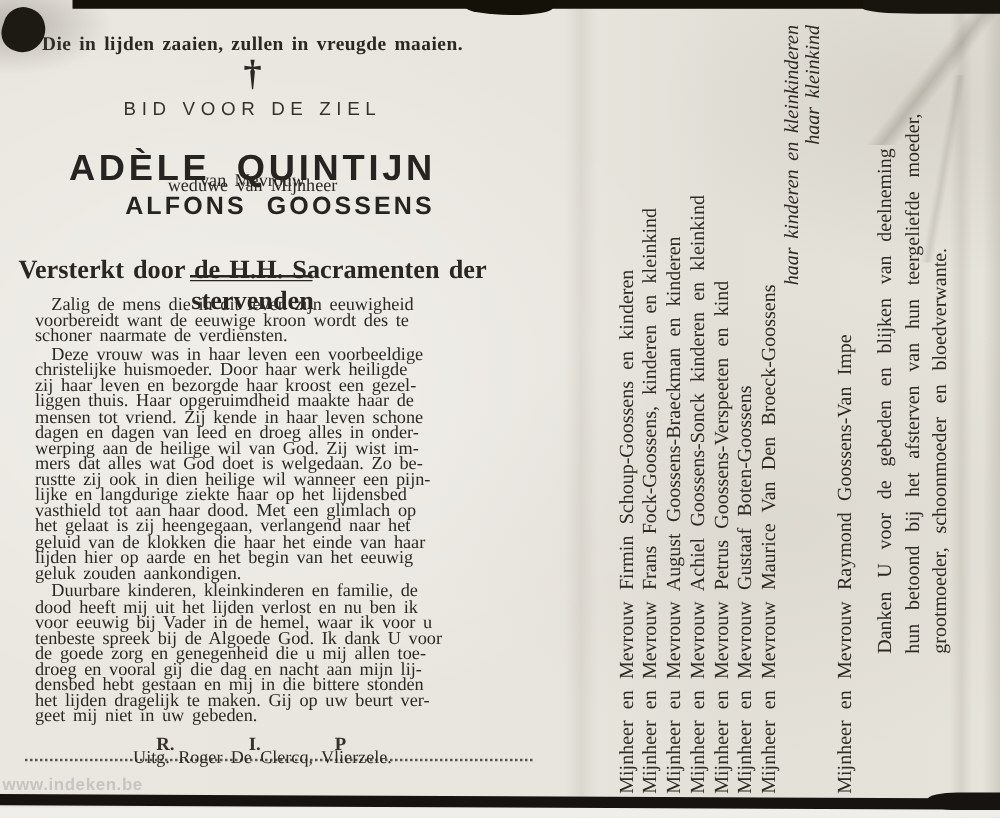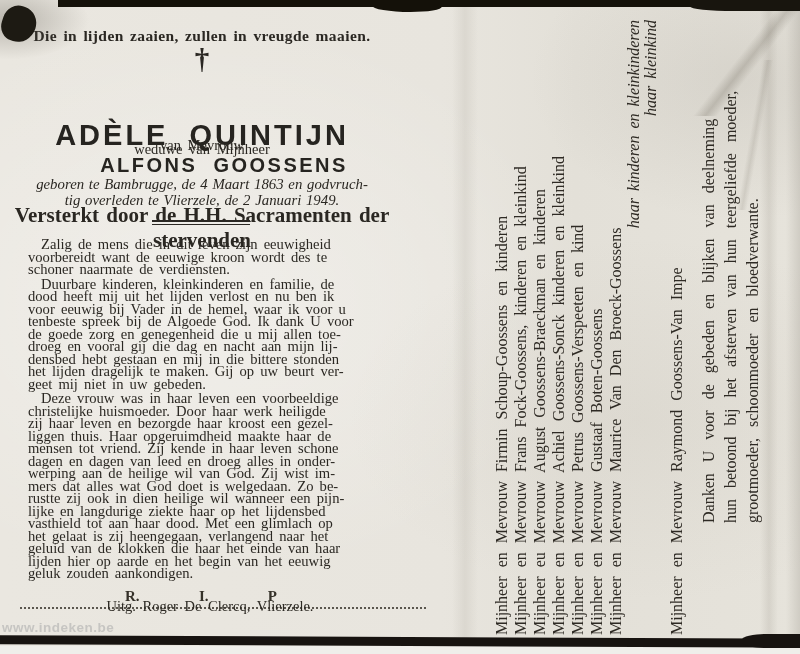--- a/index.html
+++ b/index.html
@@ -75,57 +75,56 @@
   <div class="top-band-right"></div>
   <div class="crease-v-mid"></div>
   <div class="crease-v-right"></div>
   <div class="crease-diag-tr"></div>
   <div class="crease-diag-tr2"></div>
   <div class="right-edge"></div>
 
   <div class="card-left">
     <div class="hdr epigraph">Die in lijden zaaien, zullen in vreugde maaien.</div>
     <div class="hdr cross">†</div>
+    <div class="hdr invocation">BID VOOR DE ZIEL</div>
     <div class="hdr of-mrs">van Mevrouw</div>
     <div class="hdr deceased">ADÈLE QUINTIJN</div>
     <div class="hdr widow-of">weduwe van Mijnheer</div>
     <div class="hdr husband">ALFONS GOOSSENS</div>
-    <div class="hdr vitals">geboren te Bambrugge, de 4 Maart 1863 en godvruch-
-tig overleden te Vlierzele, de 2 Januari 1949.</div>
     <div class="hdr sacraments">Versterkt door de H.H. Sacramenten der stervenden</div>
     <div class="double-rule"></div>
 
     <div class="body-text">
       <div class="para">Zalig de mens die in dit leven zijn eeuwigheid
 voorbereidt want de eeuwige kroon wordt des te
 schoner naarmate de verdiensten.</div>
-      <div class="para">Duurbare kinderen, kleinkinderen en familie, de
-dood heeft mij uit het lijden verlost en nu ben ik
-voor eeuwig bij Vader in de hemel, waar ik voor u
-tenbeste spreek bij de Algoede God. Ik dank U voor
-de goede zorg en genegenheid die u mij allen toe-
-droeg en vooral gij die dag en nacht aan mijn lij-
-densbed hebt gestaan en mij in die bittere stonden
-het lijden dragelijk te maken. Gij op uw beurt ver-
-geet mij niet in uw gebeden.</div>
       <div class="para">Deze vrouw was in haar leven een voorbeeldige
 christelijke huismoeder. Door haar werk heiligde
 zij haar leven en bezorgde haar kroost een gezel-
 liggen thuis. Haar opgeruimdheid maakte haar de
 mensen tot vriend. Zij kende in haar leven schone
 dagen en dagen van leed en droeg alles in onder-
 werping aan de heilige wil van God. Zij wist im-
 mers dat alles wat God doet is welgedaan. Zo be-
 rustte zij ook in dien heilige wil wanneer een pijn-
 lijke en langdurige ziekte haar op het lijdensbed
 vasthield tot aan haar dood. Met een glimlach op
 het gelaat is zij heengegaan, verlangend naar het
 geluid van de klokken die haar het einde van haar
 lijden hier op aarde en het begin van het eeuwig
 geluk zouden aankondigen.</div>
+      <div class="para">Duurbare kinderen, kleinkinderen en familie, de
+dood heeft mij uit het lijden verlost en nu ben ik
+voor eeuwig bij Vader in de hemel, waar ik voor u
+tenbeste spreek bij de Algoede God. Ik dank U voor
+de goede zorg en genegenheid die u mij allen toe-
+droeg en vooral gij die dag en nacht aan mijn lij-
+densbed hebt gestaan en mij in die bittere stonden
+het lijden dragelijk te maken. Gij op uw beurt ver-
+geet mij niet in uw gebeden.</div>
     </div>
 
     <div class="rip-row">
       <span>R.</span>
       <span>I.</span>
       <span>P</span>
     </div>
     <div class="dotted-rule"></div>
     <div class="publisher">Uitg. Roger De Clercq, Vlierzele.</div>
   </div>

